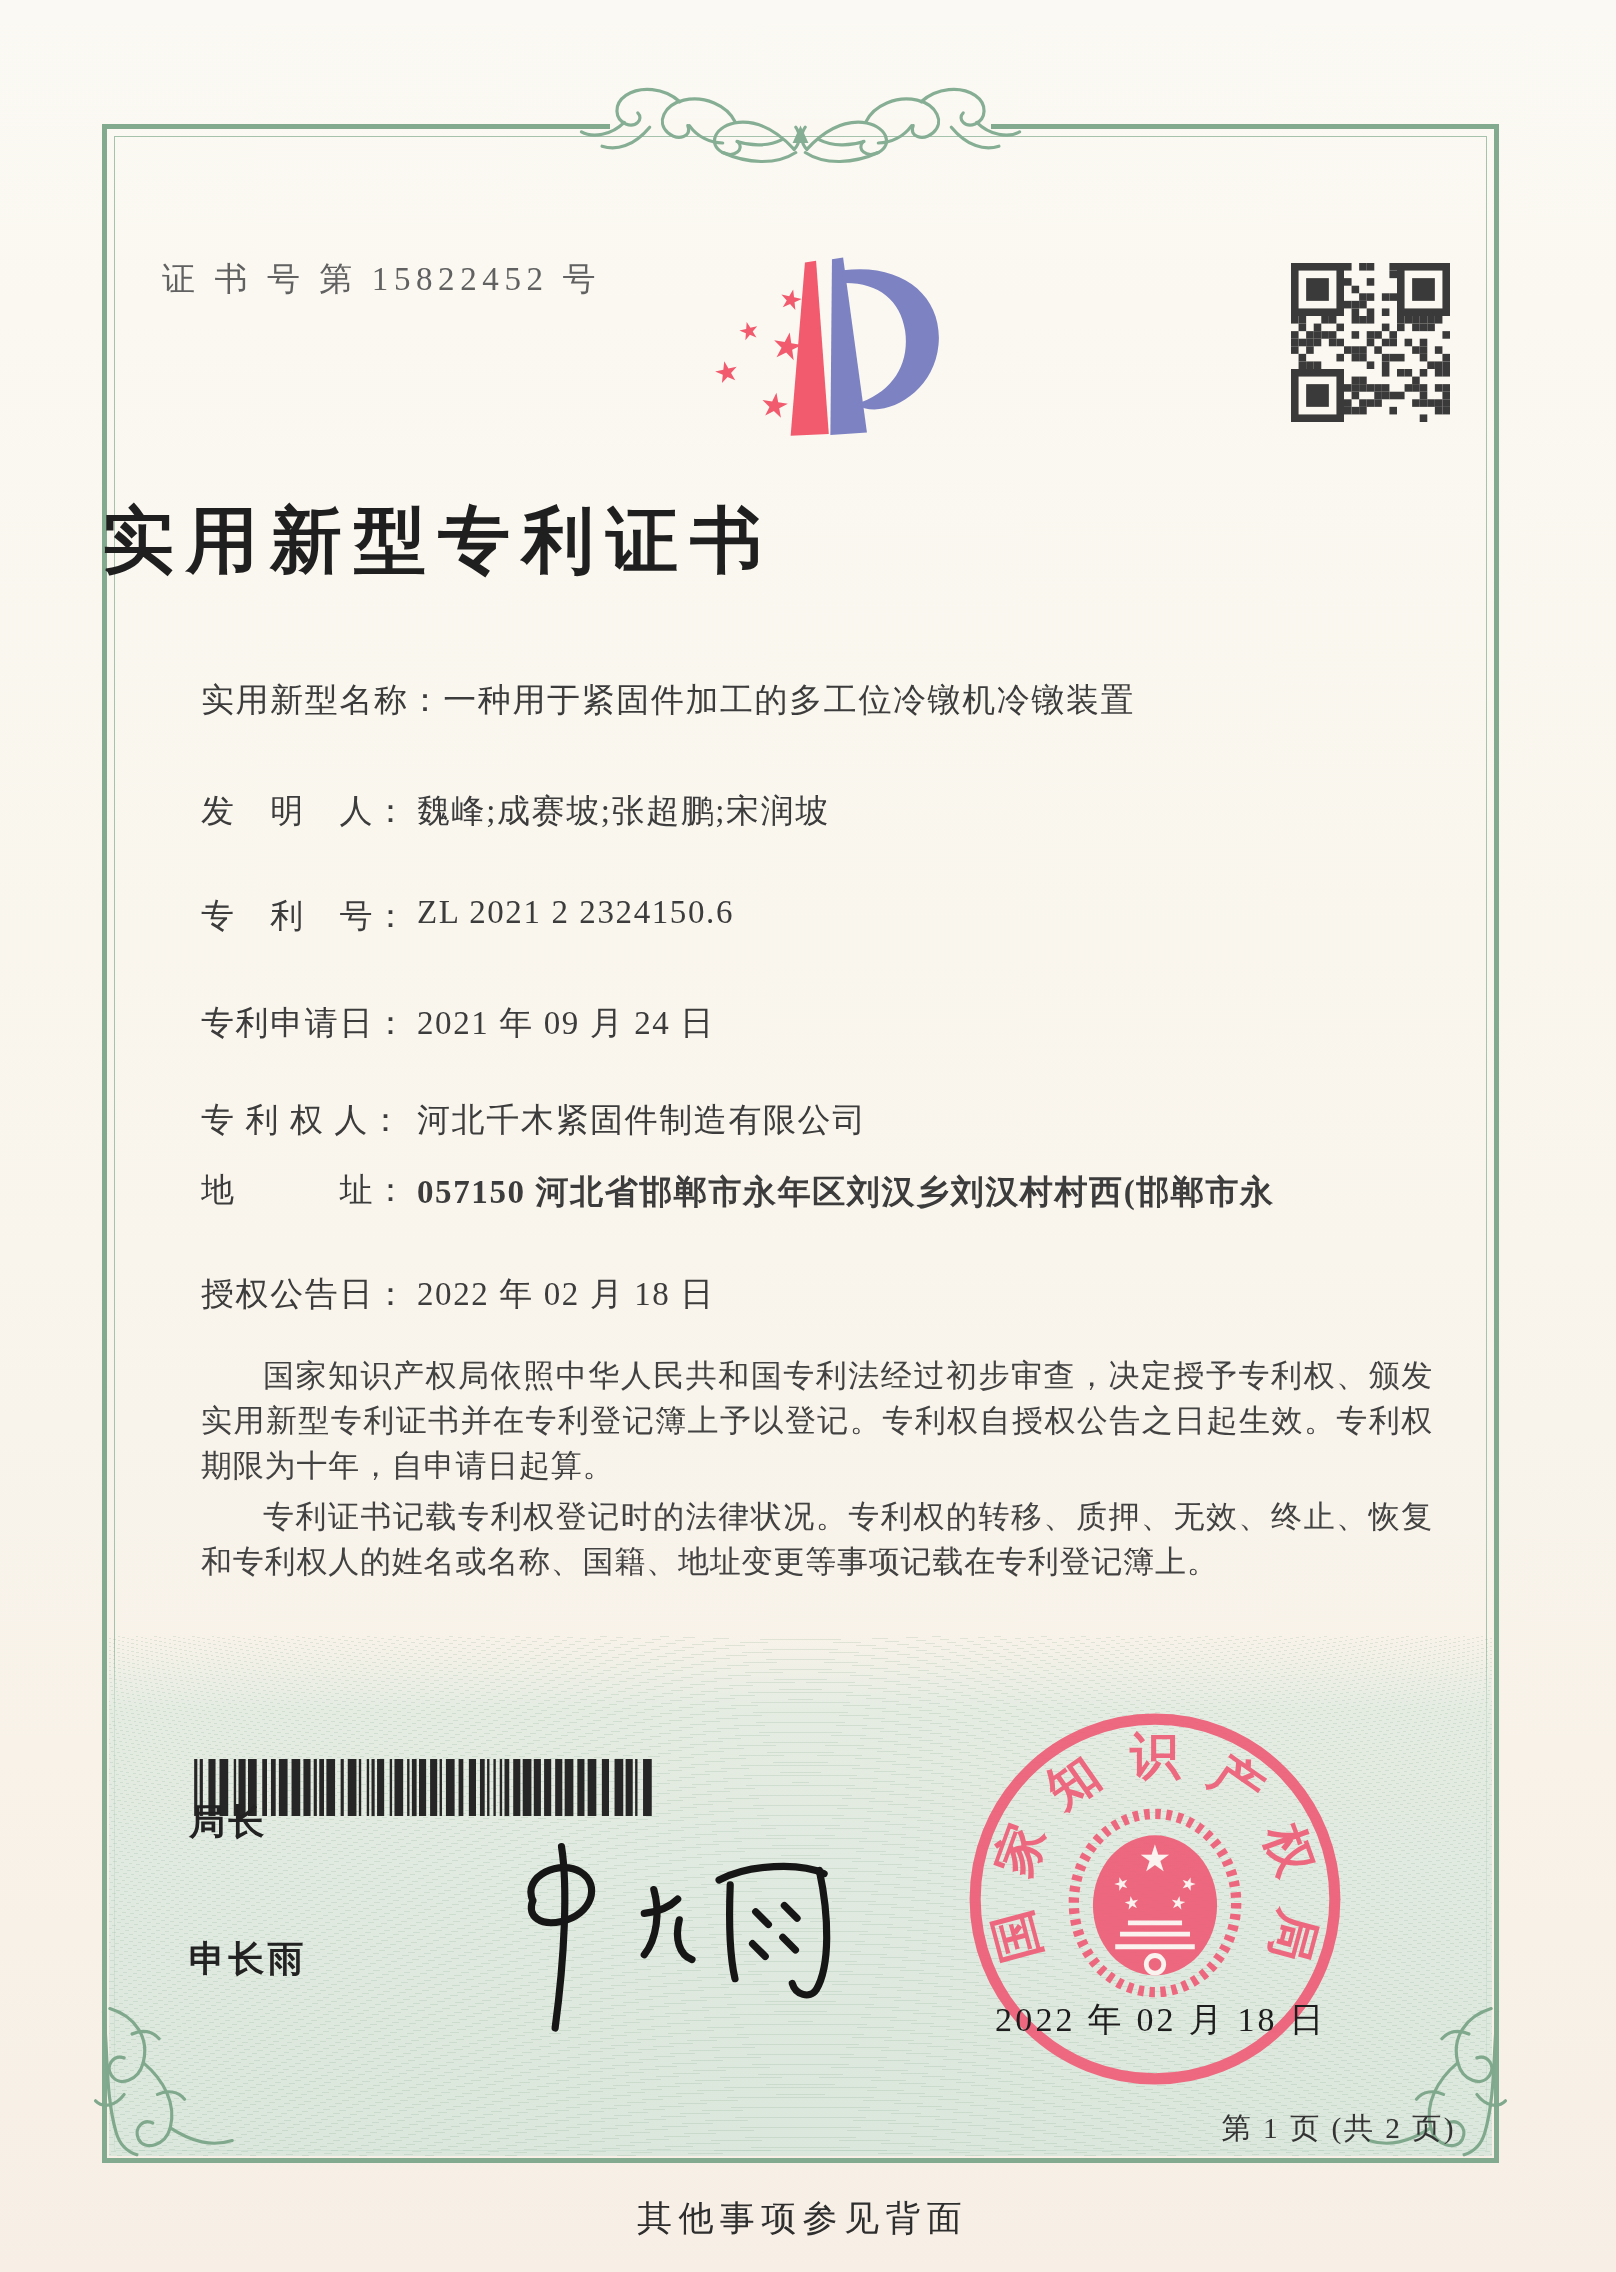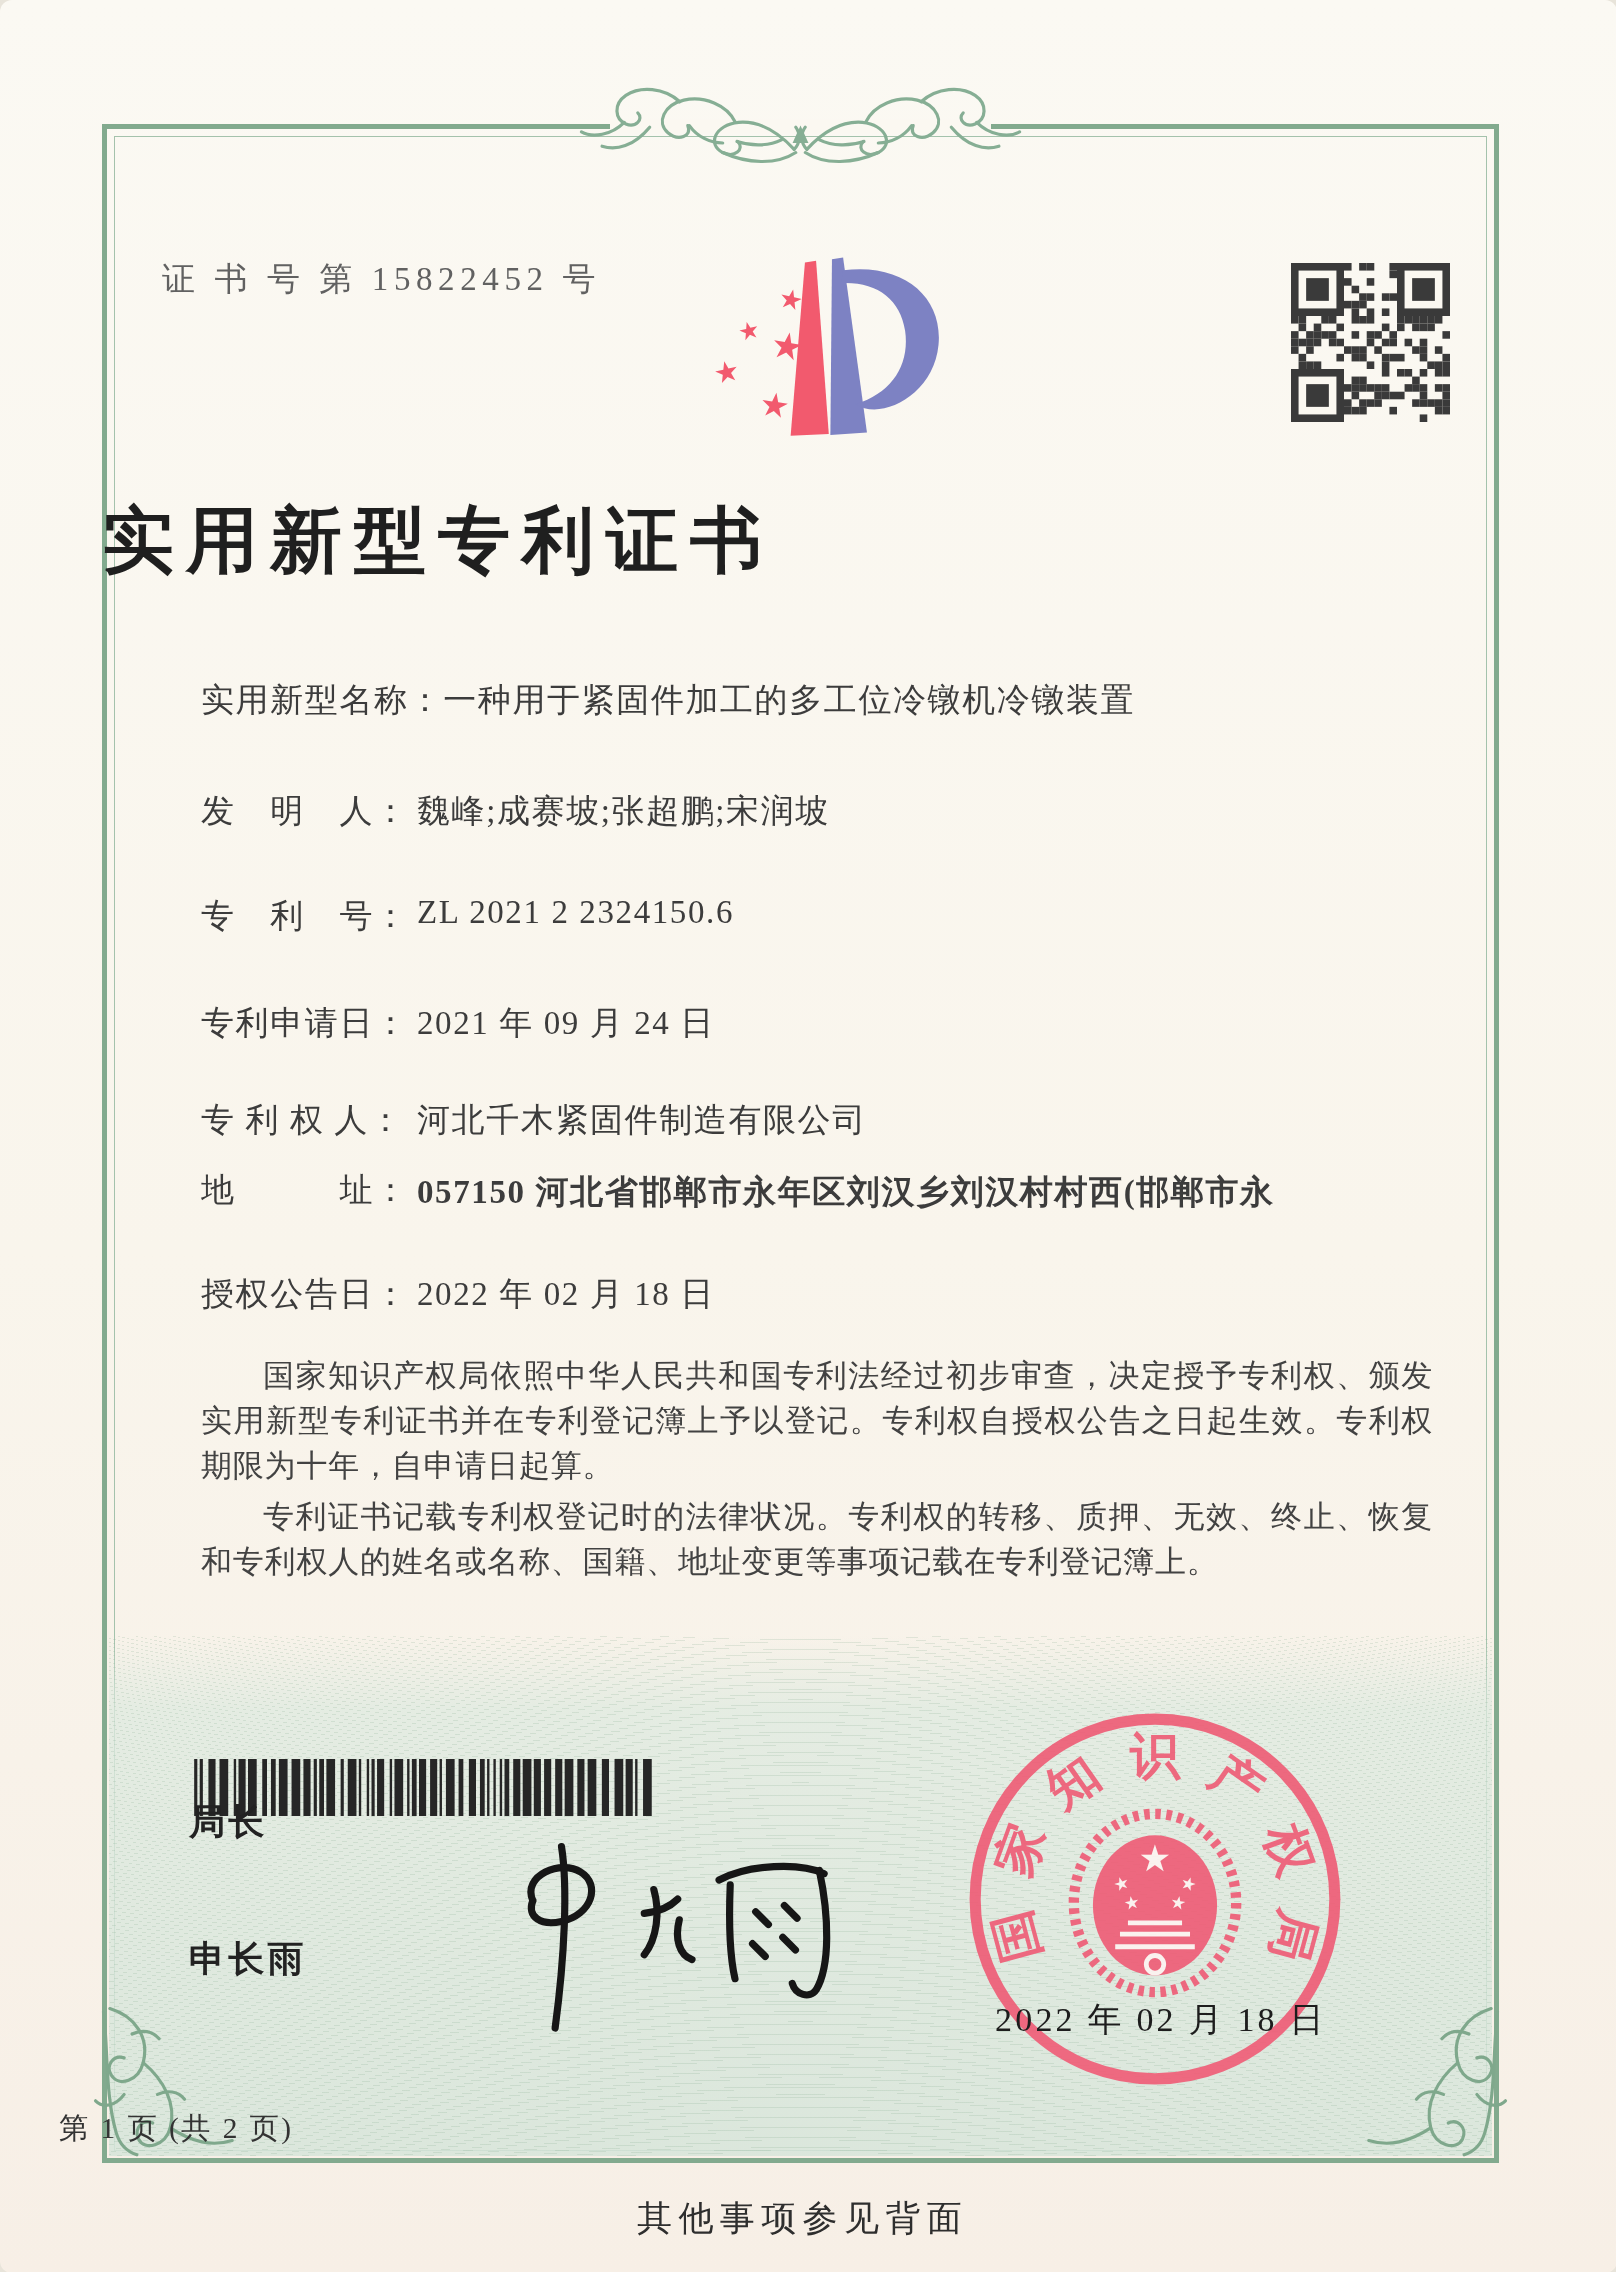--- a/index.html
+++ b/index.html
@@ -12,21 +12,20 @@
     --ink:#2e2e2e;
   }
   *{margin:0;padding:0;box-sizing:border-box;}
   html,body{background:#e8e4da;}
   .page{
     position:relative;width:1617px;height:2273px;margin:0 auto;
     background:linear-gradient(180deg,#fbf9f3 0%,#f9f5ec 55%,#f7efe6 100%);
     overflow:hidden;
     font-family:"Liberation Serif","DejaVu Serif",serif;
     color:var(--ink);
-    border-radius:12px;
   }
   .frame{
     position:absolute;left:102px;top:124px;width:1397px;height:2039px;
     border:5.6px solid var(--border-green);
   }
   .frame-inner{
     position:absolute;inset:7.2px;border:1.6px solid #a4c2ac;
   }
   .texture{
     position:absolute;left:109px;top:1636px;width:1383px;height:520px;
@@ -65,21 +64,21 @@
     font-size:36px;font-weight:600;color:#222;letter-spacing:3.2px;white-space:nowrap;
   }
   .officer.t1{top:1798px;} .officer.t2{top:1935px;}
   .signature{position:absolute;left:466px;top:1837px;width:382px;height:203px;}
   .seal{position:absolute;left:964px;top:1708px;width:382px;height:382px;}
   .seal-date{
     position:absolute;left:995px;top:1997px;
     font-size:34px;letter-spacing:3.2px;color:#1d1d1d;white-space:nowrap;
   }
   .page-num{
-    position:absolute;left:59px;top:2109px;width:1397px;text-align:left;
+    position:absolute;left:59px;top:2109px;width:1397px;text-align:right;
     font-size:29.4px;letter-spacing:2.4px;color:#333;
   }
   .back-note{
     position:absolute;left:637px;top:2195px;
     font-size:35px;letter-spacing:6.4px;color:#2e2e2e;white-space:nowrap;
   }
 </style>
 </head>
 <body>
 

